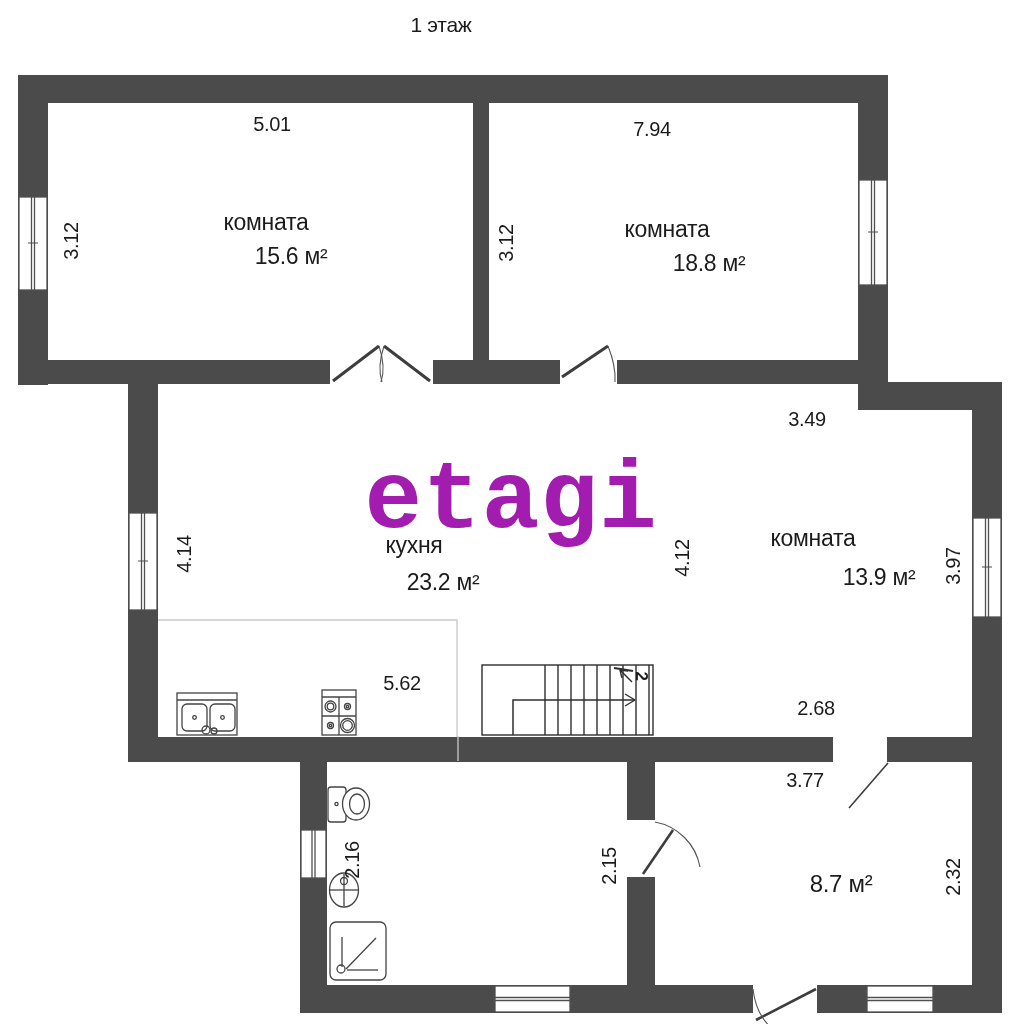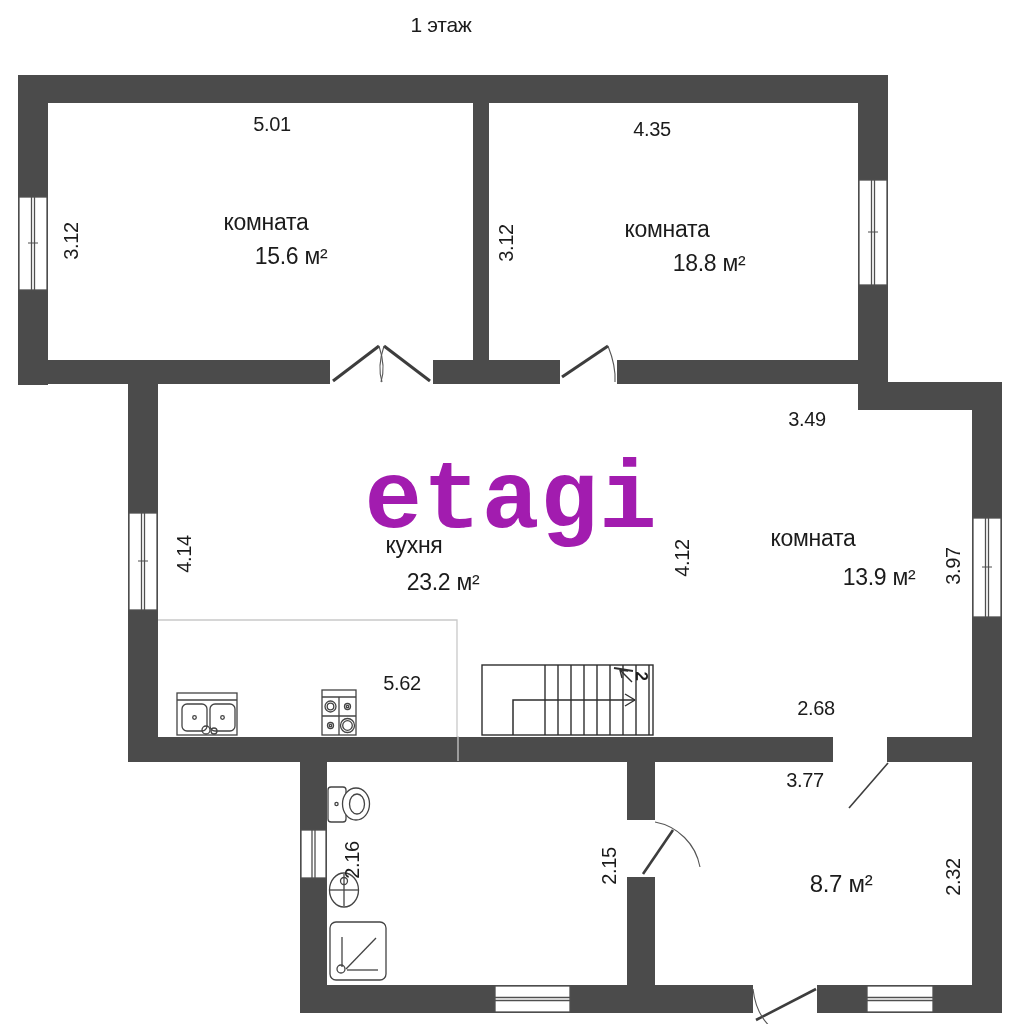--- a/index.html
+++ b/index.html
@@ -185,21 +185,21 @@
       <line x1="347" y1="970" x2="378" y2="970"></line>
       <circle cx="341" cy="969" r="4"></circle>
     </g>
   </svg>
 
   <div class="lbl dim" style="left:272px;top:124px;">5.01</div>
   <div class="lbl rname" style="left:266px;top:222px;">комната</div>
   <div class="lbl area" style="left:263px;top:256px;">15.6 м²</div>
   <div class="lbl dim rot" style="left:71px;top:241px;">3.12</div>
 
-  <div class="lbl dim" style="left:652px;top:129px;">4.35</div>
+  <div class="lbl dim" style="left:652px;top:129px;">7.94</div>
   <div class="lbl rname" style="left:667px;top:229px;">комната</div>
   <div class="lbl area" style="left:681px;top:263px;">18.8 м²</div>
   <div class="lbl dim rot" style="left:506px;top:243px;">3.12</div>
 
   <div class="lbl rname" style="left:414px;top:545px;">кухня</div>
   <div class="lbl area" style="left:415px;top:582px;">23.2 м²</div>
   <div class="lbl dim rot" style="left:184px;top:554px;">4.14</div>
   <div class="lbl dim" style="left:402px;top:683px;">5.62</div>
 
   <div class="lbl dim" style="left:807px;top:419px;">3.49</div>

